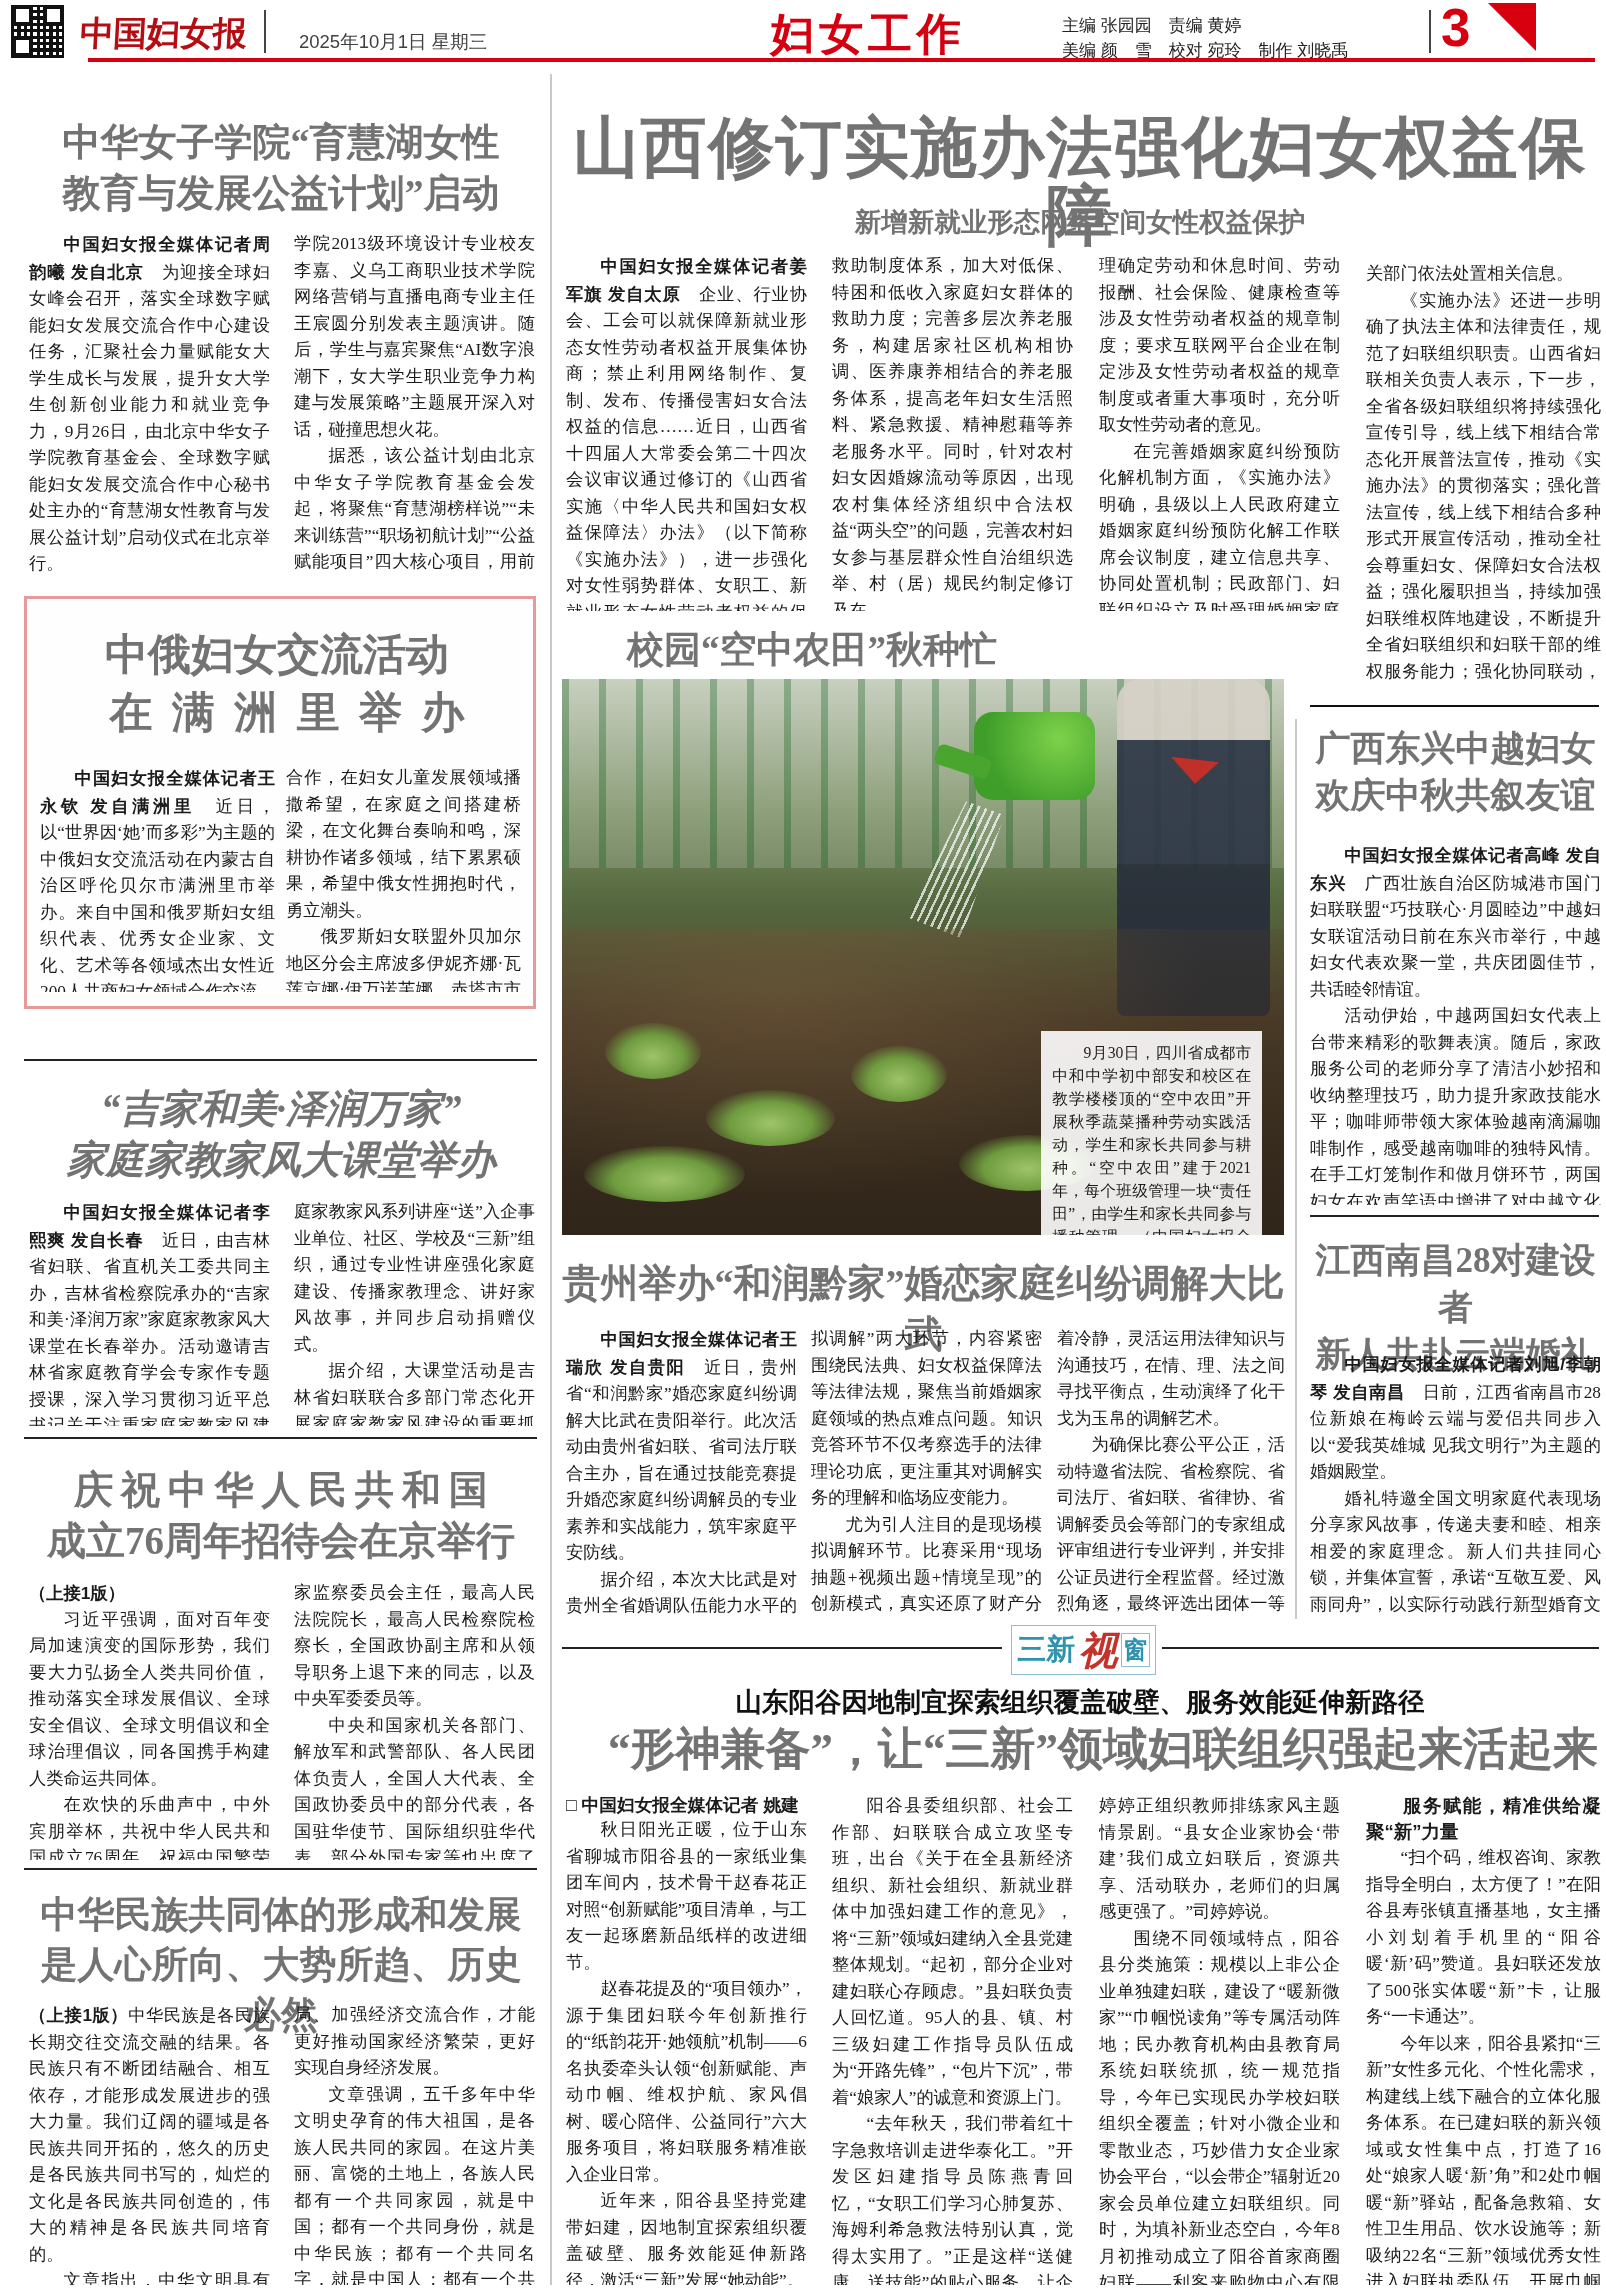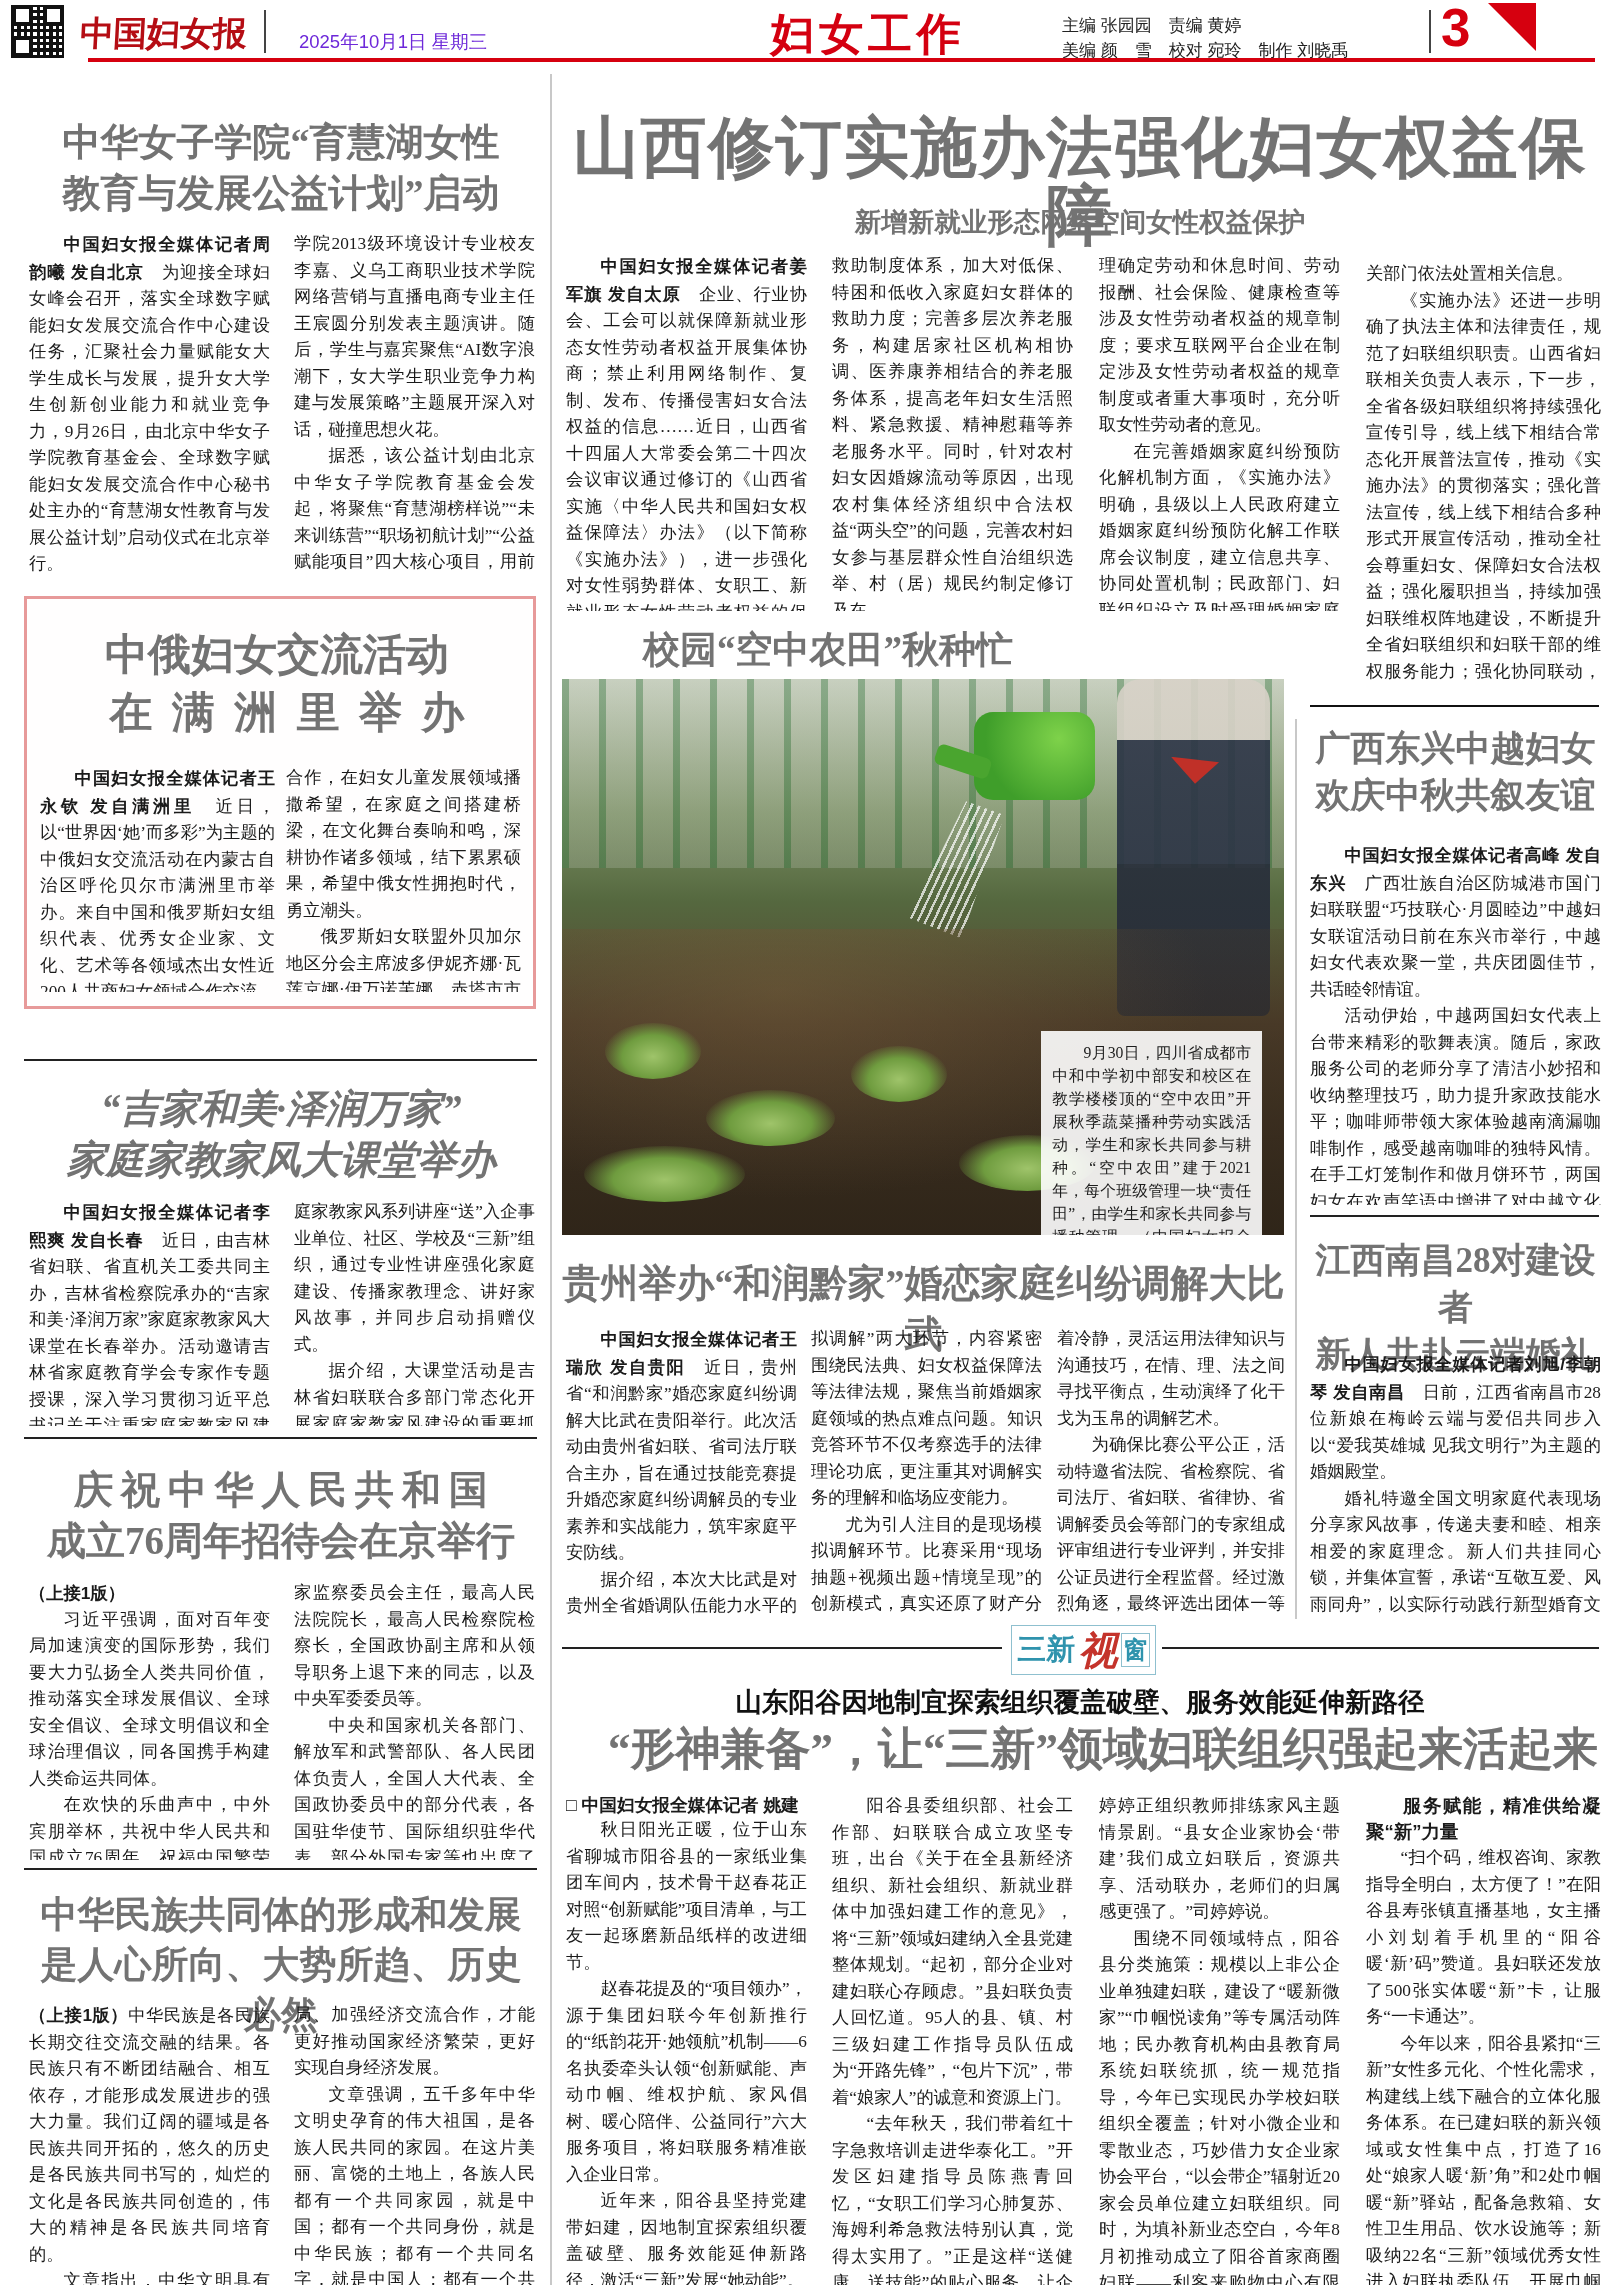--- a/index.html
+++ b/index.html
@@ -7,21 +7,21 @@
         font-family:"Liberation Serif",serif;}
   
   .qr{position:absolute;left:11.2px;top:4.8px;width:53px;height:53px;background:
       repeating-linear-gradient(0deg,#111 0 3.2px,transparent 3.2px 6.4px),
       repeating-linear-gradient(90deg,#111 0 3.2px,#fff 3.2px 6.4px);}
   .qr i{position:absolute;width:13px;height:13px;border:3.2px solid #111;background:#fff;display:block;}
   .qr i.b1{left:1.6px;top:1.6px}.qr i.b2{right:1.6px;top:1.6px}.qr i.b3{left:1.6px;bottom:1.6px}
   .masthead{position:absolute;left:80px;top:11.2px;font-size:34px;font-weight:900;color:#b50d14;
             font-family:"Liberation Serif",serif;letter-spacing:-0.8px;transform:skewX(-3deg);}
   .hsep{position:absolute;width:1.6px;background:#444;}
-  .date{position:absolute;left:299px;top:29px;font-size:18.5px;color:#6d28d9;font-family:"Liberation Sans",sans-serif;}
+  .date{position:absolute;left:299px;top:29px;font-size:18.5px;color:#404040;font-family:"Liberation Sans",sans-serif;}
   .section-title{position:absolute;left:627px;top:4.8px;width:482px;text-align:center;font-size:44px;
             font-weight:900;color:#d40010;letter-spacing:4.8px;font-family:"Liberation Serif",serif;}
   .staff{position:absolute;left:1062px;top:13px;width:345px;font-size:17px;line-height:25px;color:#222;
             font-family:"Liberation Sans",sans-serif;}
   .pageno{position:absolute;left:1441px;top:-3.2px;font-size:53px;font-weight:900;color:#d6000f;
             font-family:"Liberation Sans",sans-serif;}
   .tri{position:absolute;left:1488px;top:3.2px;width:0;height:0;border-top:48px solid #d6000f;border-left:48px solid transparent;}
   .header-rule{position:absolute;left:88px;top:58px;width:1507px;height:4px;background:#d6000f;}
   
   .hl{position:absolute;font-family:"Liberation Serif",serif;font-weight:900;color:#737373;text-align:center;}
@@ -204,21 +204,21 @@
         <p class="para">在完善婚姻家庭纠纷预防化解机制方面，《实施办法》明确，县级以上人民政府建立婚姻家庭纠纷预防化解工作联席会议制度，建立信息共享、协同处置机制；民政部门、妇联组织设立及时受理婚姻家庭纠纷投诉的渠道，检察院、法院、司法部门与妇联协同联动，共同做好婚姻家庭纠纷预防化解工作。</p>
       </div>
   </div>
   <div class="art-col" style="left:1366px;top:253px;width:235px;height:426px;margin-top:8px;">
     <p class="cont">关部门依法处置相关信息。</p>
     <div>
         <p class="para">《实施办法》还进一步明确了执法主体和法律责任，规范了妇联组织职责。山西省妇联相关负责人表示，下一步，全省各级妇联组织将持续强化宣传引导，线上线下相结合常态化开展普法宣传，推动《实施办法》的贯彻落实；强化普法宣传，线上线下相结合多种形式开展宣传活动，推动全社会尊重妇女、保障妇女合法权益；强化履职担当，持续加强妇联维权阵地建设，不断提升全省妇联组织和妇联干部的维权服务能力；强化协同联动，推动落实党政主导的妇女权益工作机制，配合政府职能部门推动解决好妇女群众关心的就业、健康、生育、托幼、养老等急难愁盼问题，整合妇联团体会员和社会专业力量，进一步推动在全社会形成保障妇女合法权益的有效合力，为广大妇女发挥好在社会生活和家庭生活中的独特作用创造良好的法治环境。</p>
       </div>
   </div>
 
-  <div class="hl" style="left:611px;top:625px;width:402px;font-size:37px;text-align:right;">校园“空中农田”秋种忙</div>
+  <div class="hl" style="left:611px;top:625px;width:402px;font-size:37px;text-align:center;">校园“空中农田”秋种忙</div>
   <div class="photo">
     <div class="ph-fence"></div>
     <div class="ph-student"></div>
     <div class="ph-scarf"></div>
     <div class="ph-can"></div>
     <div class="ph-stream"></div>
     <div class="ph-bed"></div>
     <span class="ph-plant" style="left:6%;bottom:28%;"></span>
     <span class="ph-plant" style="left:20%;bottom:16%;width:129px;"></span>
     <span class="ph-plant" style="left:40%;bottom:24%;"></span>

